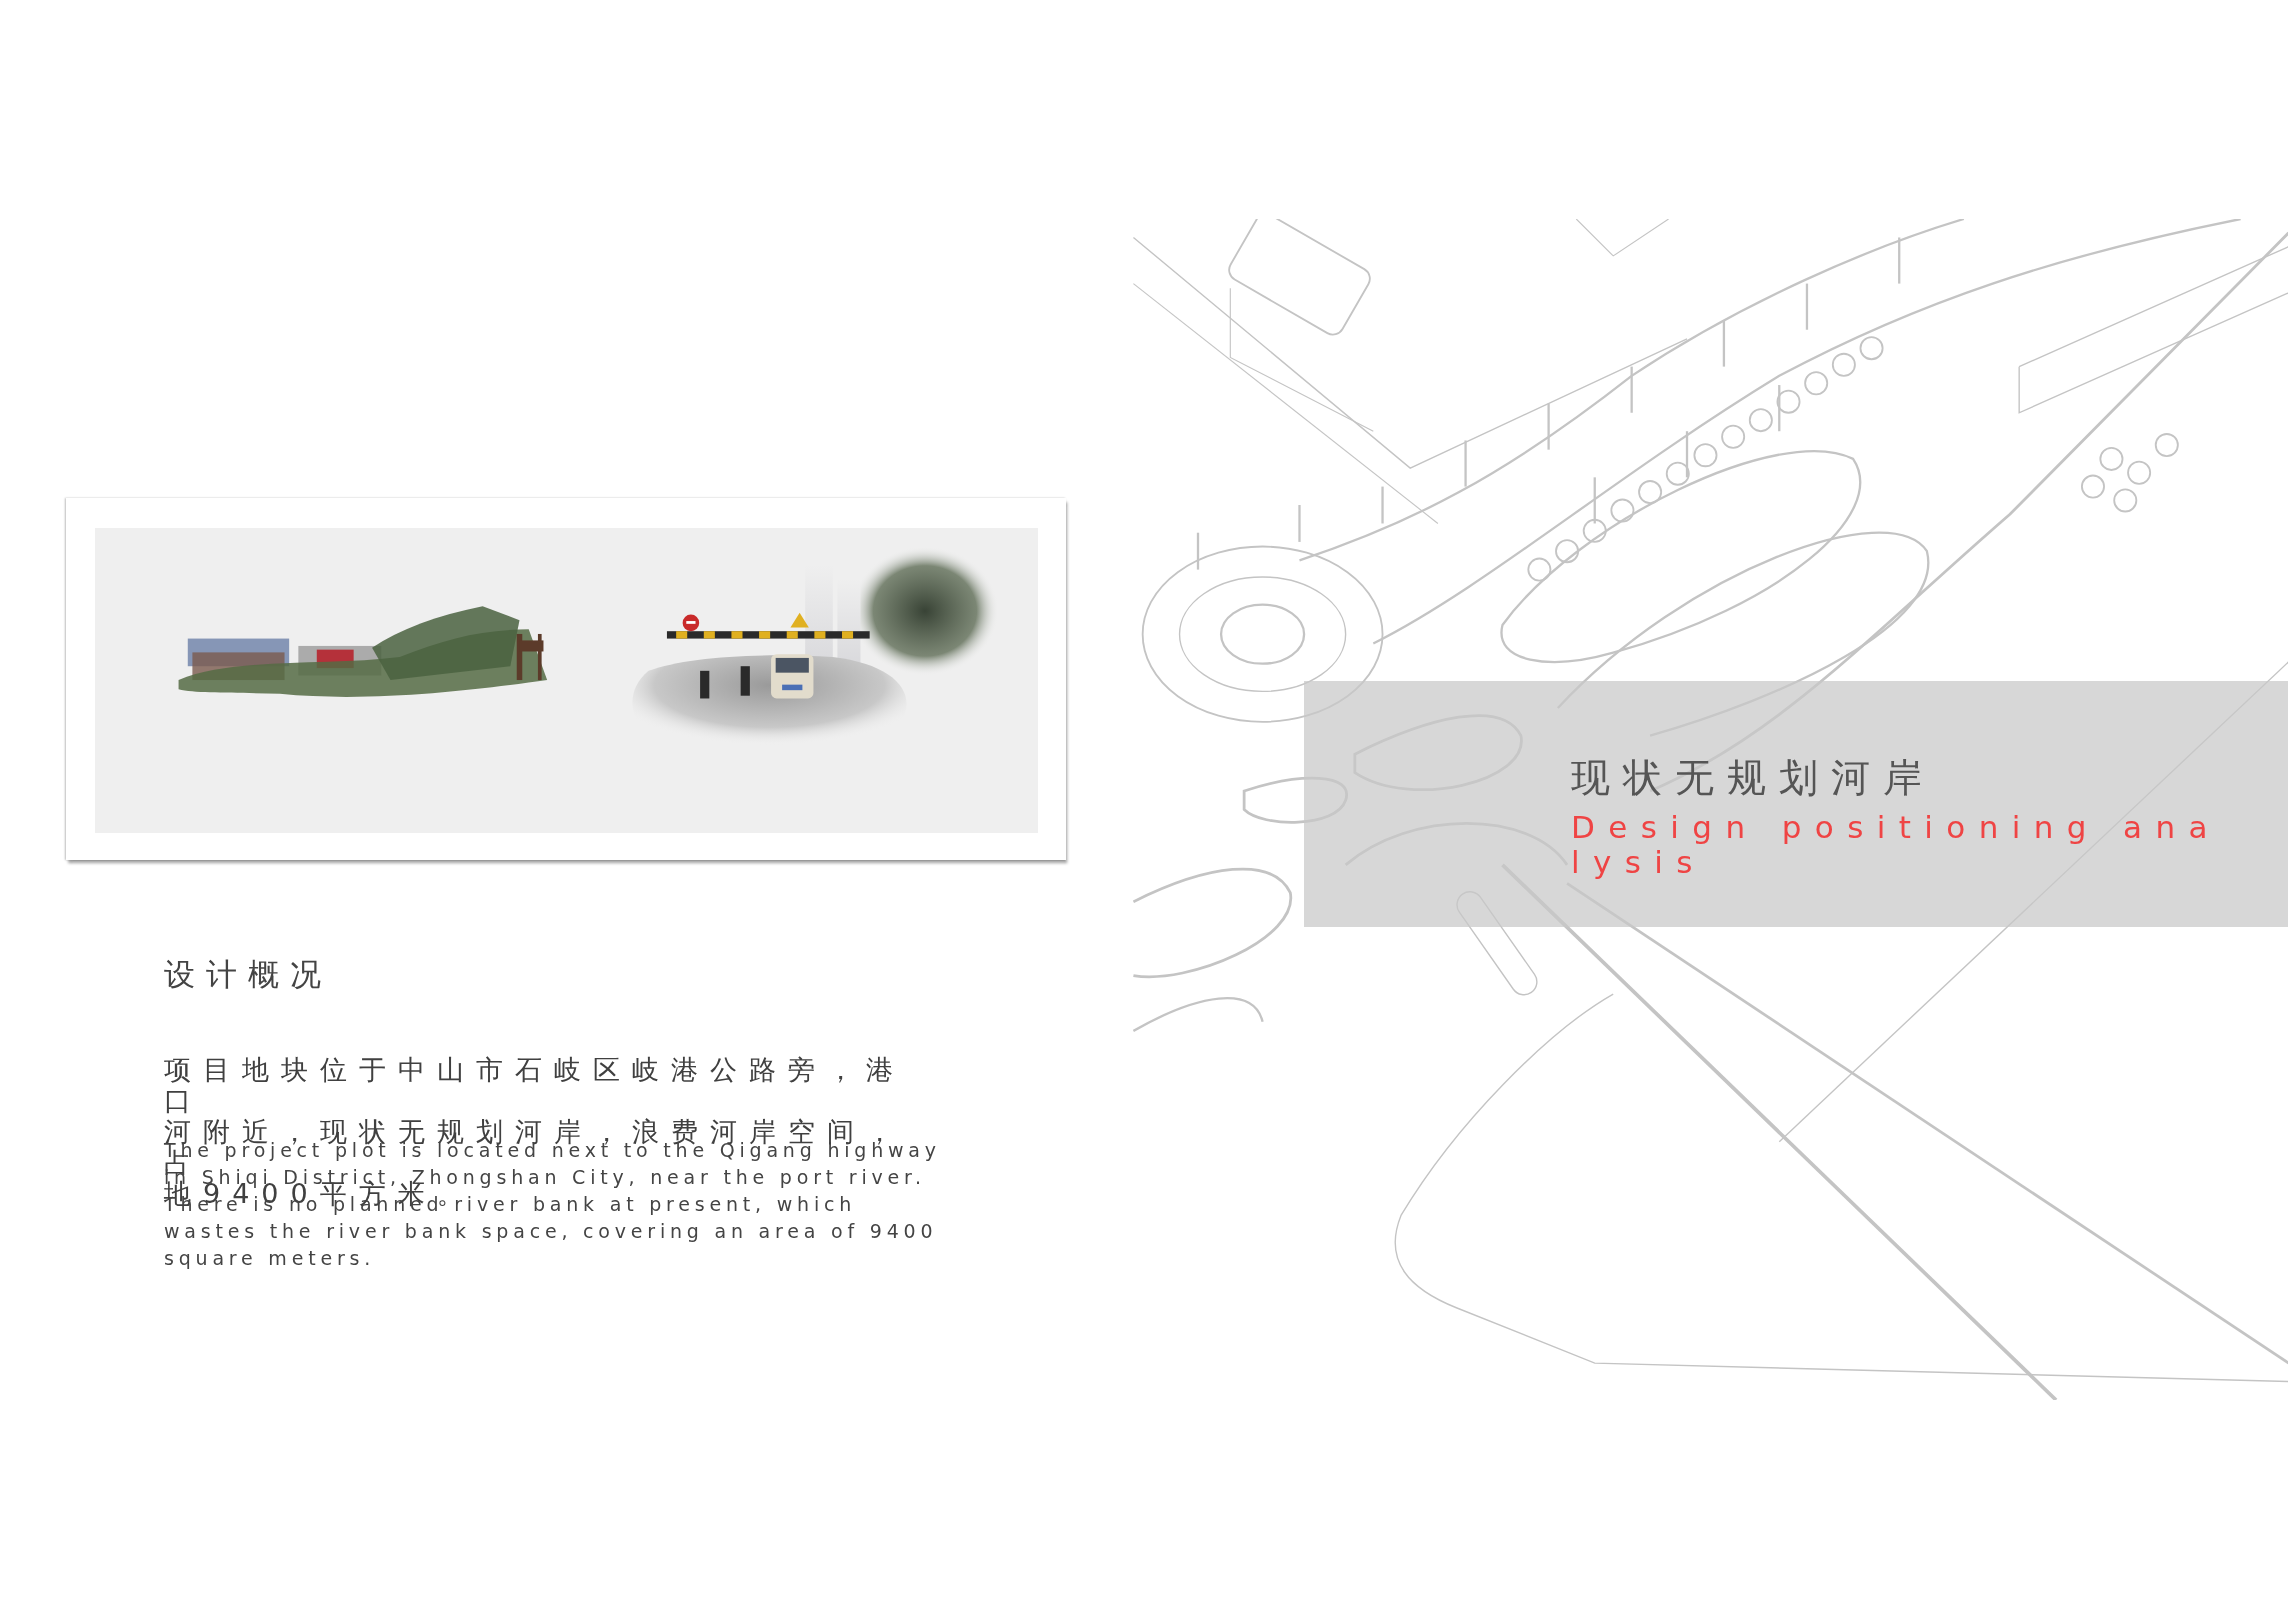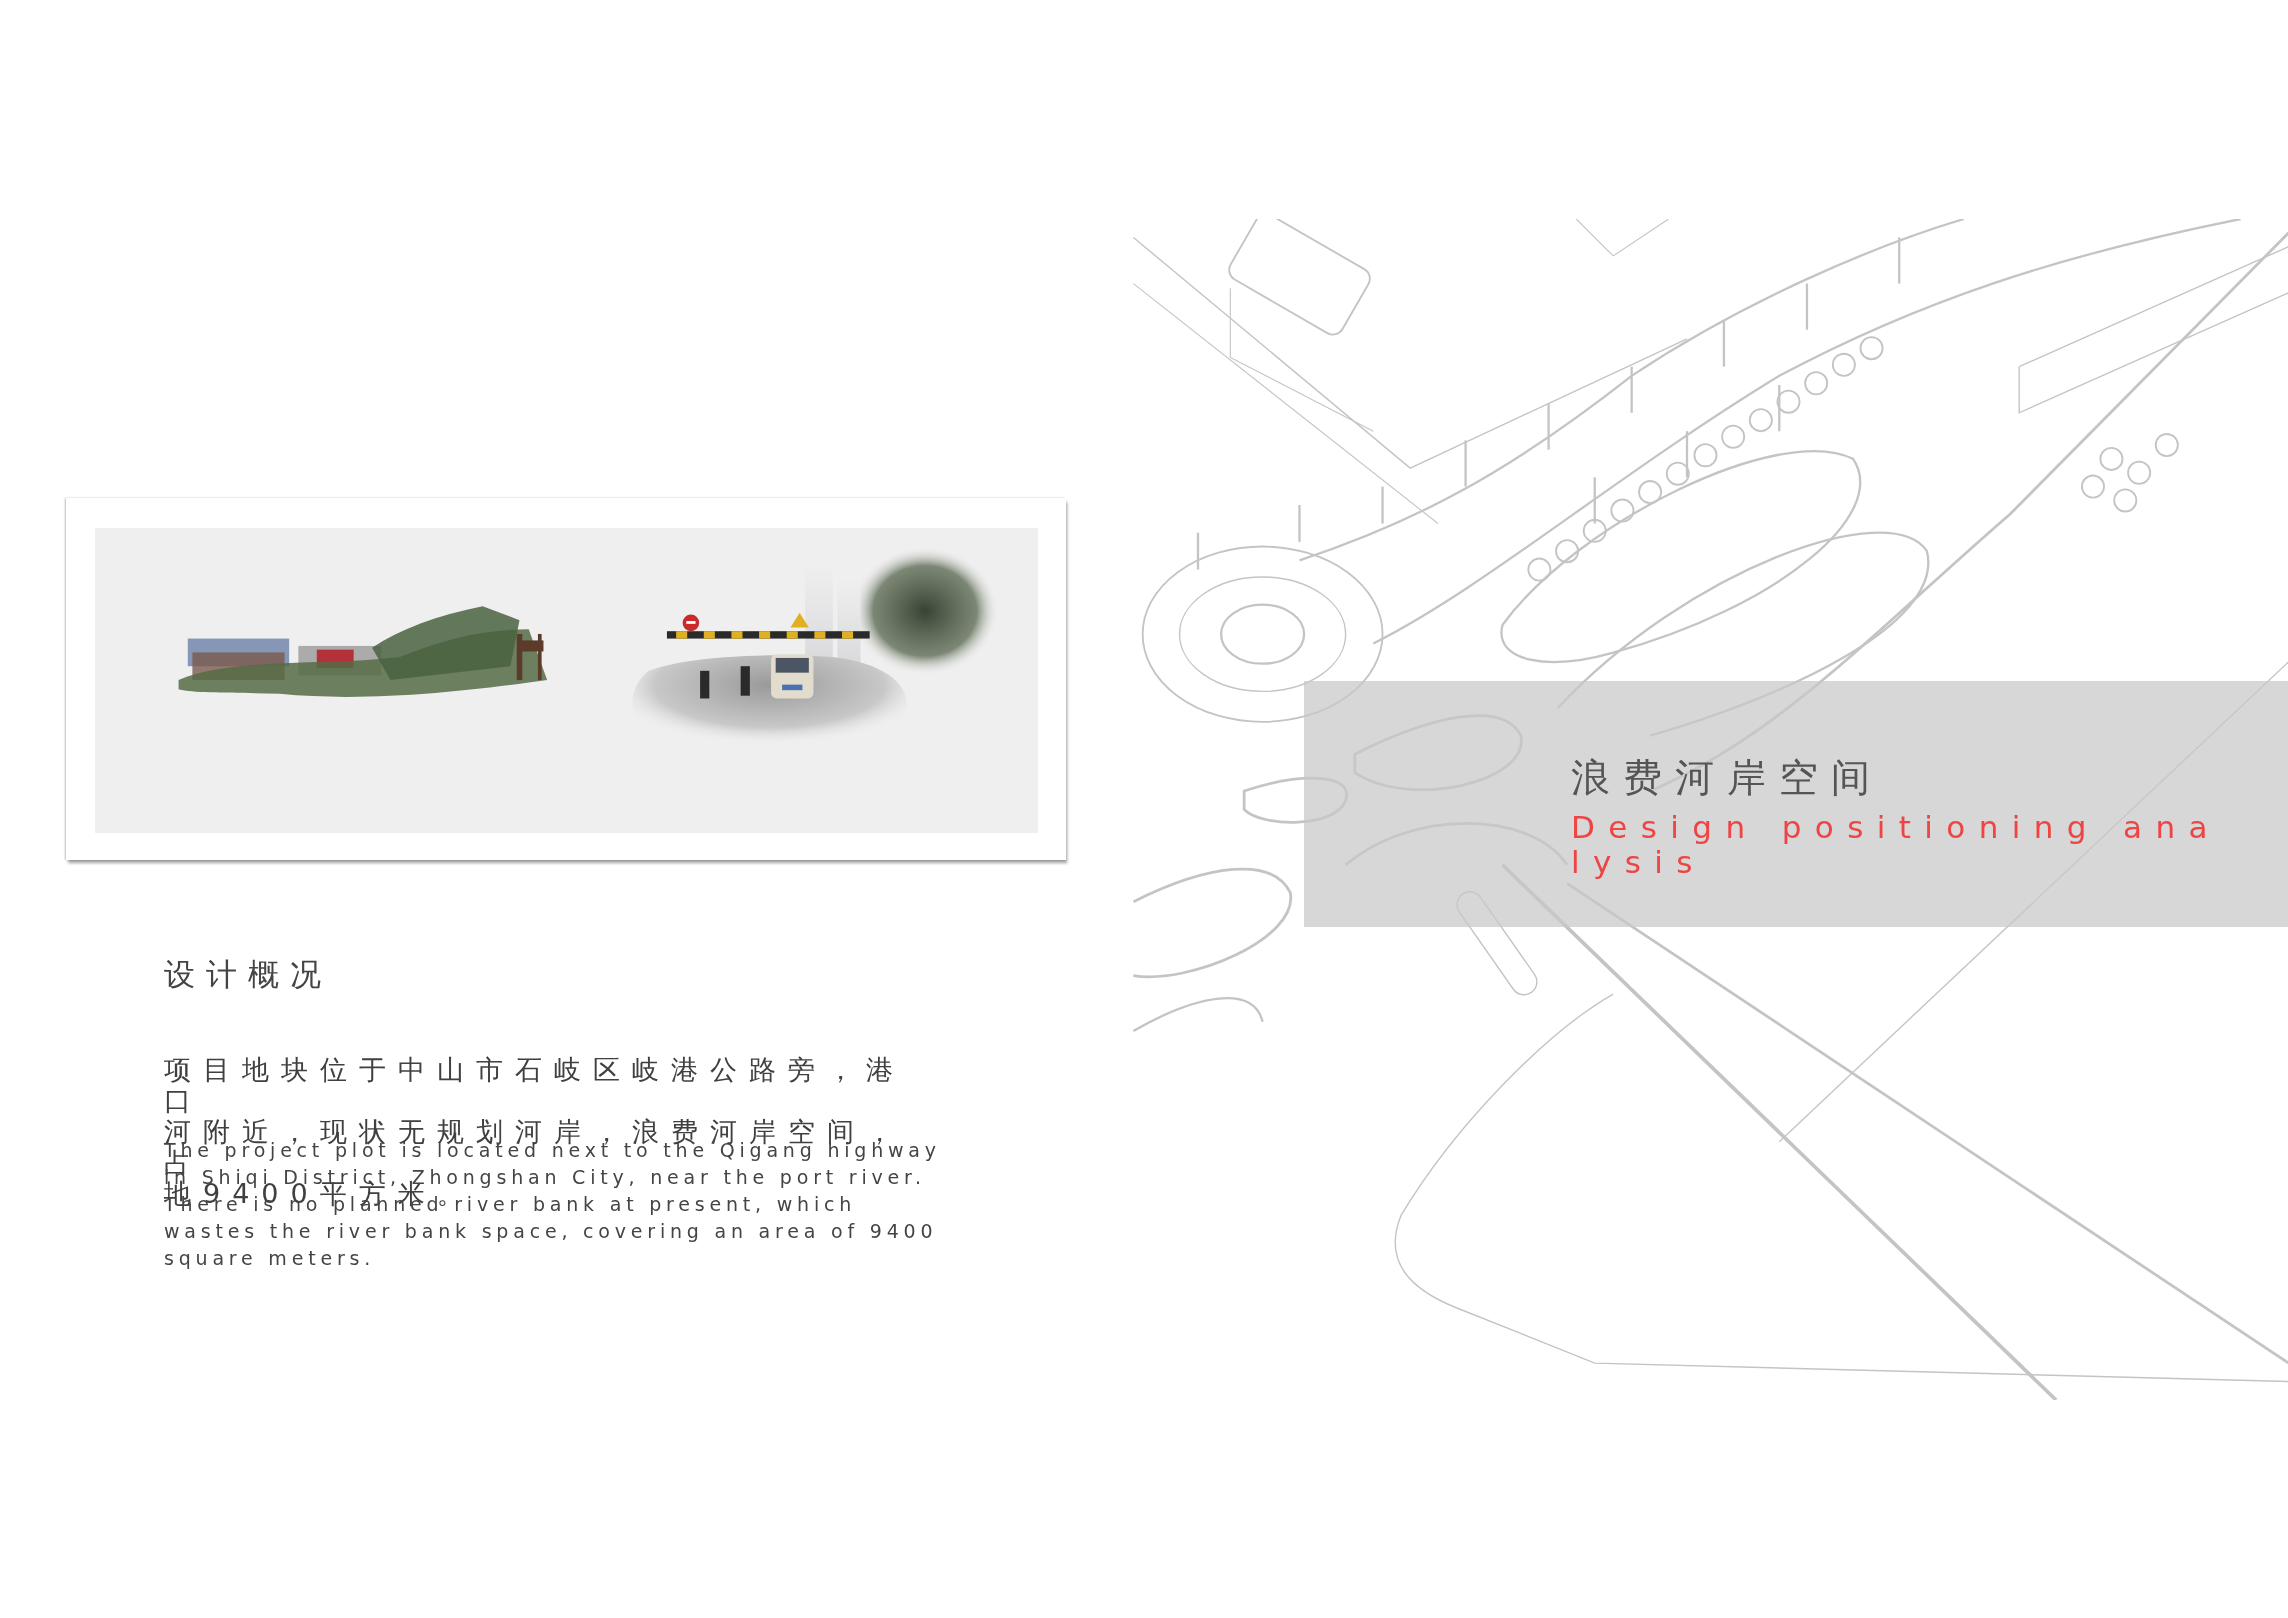--- a/index.html
+++ b/index.html
@@ -198,17 +198,17 @@
           <path d="M730,70 L730,120"></path>
           <path d="M830,20 L830,70"></path>
         <path d="M500,280 L500,330"></path>
           <path d="M600,230 L600,280"></path>
           <path d="M700,180 L700,230"></path>
       </g>
     </svg>
   </div>
 
   <div class="title-panel"></div>
-  <div class="title-cn">浪费河岸空间</div>
+  <div class="title-cn">现状无规划河岸</div>
   <div class="title-en">Design positioning analysis</div>
 
 </div>
 
 
 </body></html>

